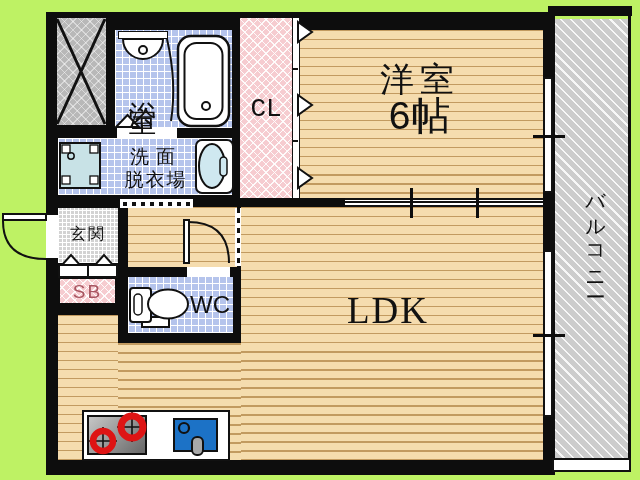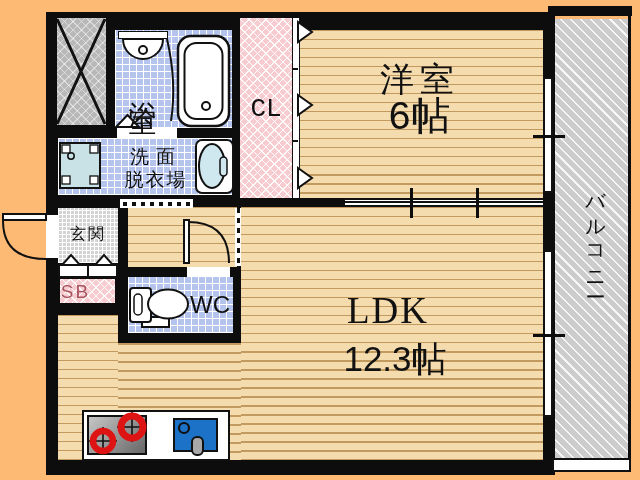--- a/index.html
+++ b/index.html
@@ -1,16 +1,16 @@
 <!DOCTYPE html>
 <html><head>
 <meta charset="utf-8">
 <style>
   html,body{margin:0;padding:0;background:#fff;}
-  #plan{position:relative;width:640px;height:480px;background:#fdba74;overflow:hidden;
+  #plan{position:relative;width:640px;height:480px;background:#bef264;overflow:hidden;
         font-family:"Liberation Sans","DejaVu Sans",sans-serif;color:#111;}
   .abs{position:absolute;box-sizing:border-box;}
   
   #base{left:46px;top:12px;width:509px;height:463px;background:#0d0d0d;z-index:1;}
   
   .wood{background-color:#f5dcae;
     background-image:repeating-linear-gradient(180deg,#c29a60 0,#c29a60 1.5px,transparent 1.5px,transparent 9px);z-index:2;}
   .tile{background-color:#b5c4ec;
     background-image:repeating-linear-gradient(0deg,#fff 0,#fff 1px,transparent 1px,transparent 7px),
                      repeating-linear-gradient(90deg,#fff 0,#fff 1px,transparent 1px,transparent 7px);z-index:2;}
@@ -122,23 +122,22 @@
     <path d="M89 441 H117 M103 427 V455 M117 427 H147 M132 412 V442" stroke="#111" stroke-width="1.6" fill="none"></path>
     <circle cx="103" cy="441" r="10" fill="none" stroke="#de1414" stroke-width="6.5"></circle>
     <circle cx="132" cy="427" r="11" fill="none" stroke="#de1414" stroke-width="7"></circle>
     <circle cx="184" cy="428" r="5" fill="#1c72c6" stroke="#111" stroke-width="2.2"></circle>
     <rect x="192" y="437" width="11" height="18" rx="5" fill="#a9a9a9" stroke="#111" stroke-width="2"></rect>
   </svg>
 
   <div class="abs lbl" style="left:330px;top:62px;width:180px;font-size:34px;letter-spacing:6px;">洋室</div>
   <div class="abs lbl" style="left:330px;top:96px;width:180px;font-size:39px;letter-spacing:1px;">6帖</div>
   <div class="abs lbl" style="left:298px;top:292px;width:180px;font-size:37px;letter-spacing:2px;font-family:Liberation Serif, serif;">LDK</div>
-  <div class="abs lbl" style="left:300px;top:341px;width:190px;font-size:35px;">12.3帖</div>
   <div class="abs lbl" style="left:240px;top:96px;width:52px;font-size:26px;font-family:Liberation Mono, monospace;">CL</div>
   <div class="abs lbl vert" style="left:128px;top:46px;height:75px;font-size:28px;letter-spacing:5px;">浴室</div>
   <div class="abs lbl" style="left:111px;top:147px;width:90px;font-size:19px;letter-spacing:7px;">洗面</div>
   <div class="abs lbl" style="left:111px;top:170px;width:90px;font-size:19px;letter-spacing:2px;">脱衣場</div>
   <div class="abs lbl" style="left:58px;top:226px;width:60px;font-size:16px;letter-spacing:2px;">玄関</div>
-  <div class="abs lbl" style="left:48px;top:282px;width:55px;font-size:19px;letter-spacing:2px;color:#a85560;">SB</div>
+  <div class="abs lbl" style="left:60px;top:282px;width:55px;font-size:19px;letter-spacing:2px;color:#a85560;">SB</div>
   <div class="abs lbl" style="left:186px;top:293px;width:48px;font-size:24px;">WC</div>
   <div class="abs lbl vert" style="left:586px;top:164px;height:140px;font-size:20px;letter-spacing:4px;">バルコニー</div>
 
 </div>
 
 </body></html>

